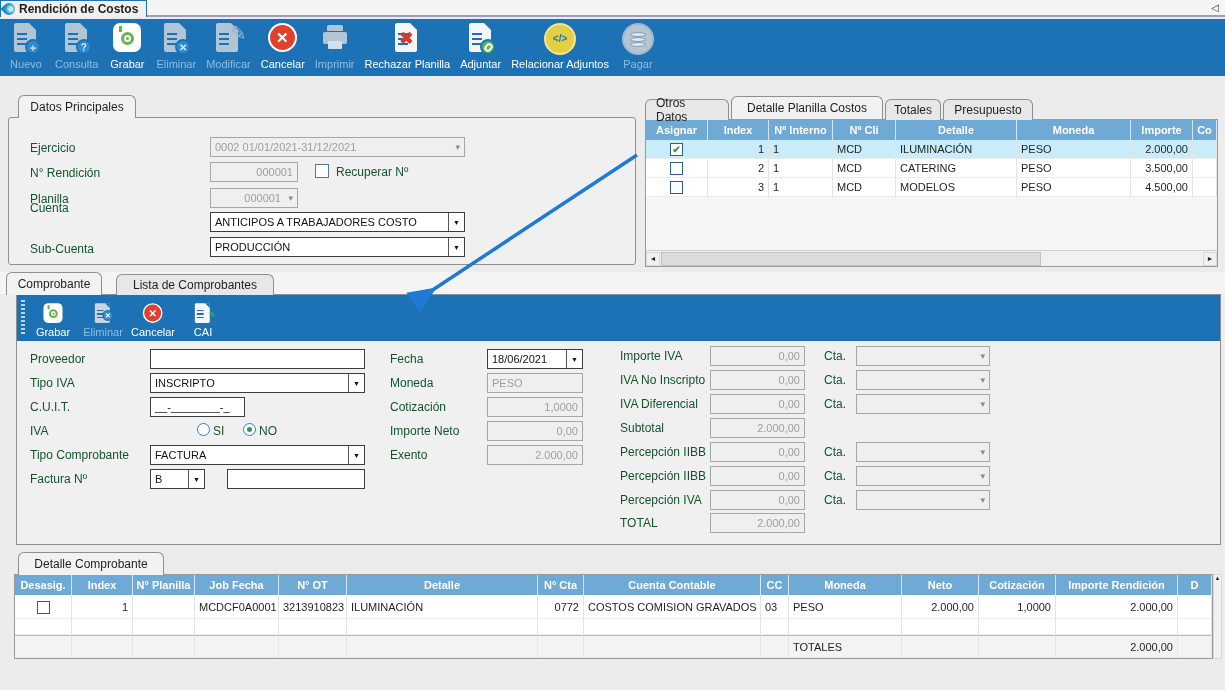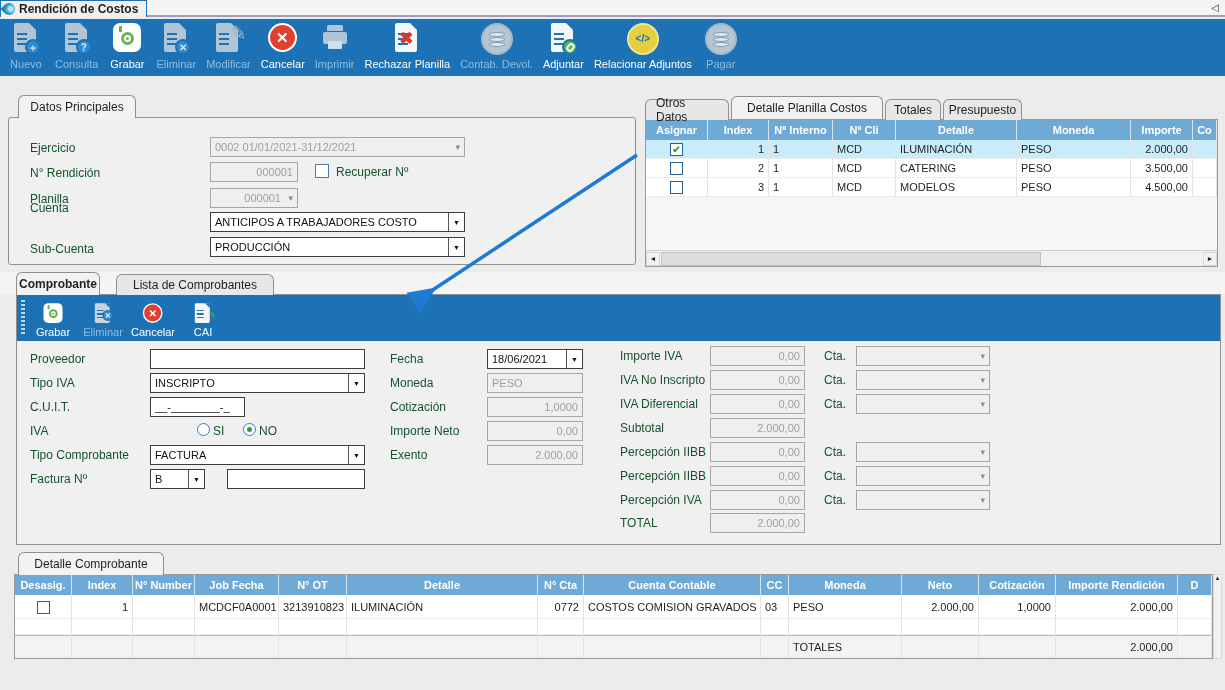--- a/index.html
+++ b/index.html
@@ -175,55 +175,45 @@
     </div>
     <div class="tbtn">
       <span class="ic">
           <span class="doc white">
             <span class="lines"></span>
           </span>
           <span class="bigx">✖</span>
         </span>
       <span class="tlabel">Rechazar Planilla</span>
     </div>
+    <div class="tbtn">
+      <span class="ic">
+          <span class="doc white">
+            <span class="lines"></span>
+          </span>
+          <span class="badge green">
+            <span class="clip"></span>
+          </span>
+        </span>
+      <span class="tlabel">Adjuntar</span>
+    </div>
+    <div class="tbtn">
+      <span class="ic">
+          <span class="bigcirc">&lt;/&gt;</span>
+        </span>
+      <span class="tlabel">Relacionar Adjuntos</span>
+    </div>
     <div class="tbtn dis">
       <span class="ic">
           <span class="bigcirc gray">
             <span class="coin" style="top:7px;"></span>
             <span class="coin" style="top:12px;"></span>
             <span class="coin" style="top:17px;"></span>
           </span>
         </span>
-      <span class="tlabel">Contab. Devol.</span>
-    </div>
-    <div class="tbtn">
-      <span class="ic">
-          <span class="doc white">
-            <span class="lines"></span>
-          </span>
-          <span class="badge green">
-            <span class="clip"></span>
-          </span>
-        </span>
-      <span class="tlabel">Adjuntar</span>
-    </div>
-    <div class="tbtn">
-      <span class="ic">
-          <span class="bigcirc">&lt;/&gt;</span>
-        </span>
-      <span class="tlabel">Relacionar Adjuntos</span>
-    </div>
-    <div class="tbtn dis">
-      <span class="ic">
-          <span class="bigcirc gray">
-            <span class="coin" style="top:7px;"></span>
-            <span class="coin" style="top:12px;"></span>
-            <span class="coin" style="top:17px;"></span>
-          </span>
-        </span>
       <span class="tlabel">Pagar</span>
     </div>
   </div>
 
   <div class="ptab" style="left:18px;top:95px;width:118px;">
     <span>Datos Principales</span>
   </div>
   <div class="panelbox" style="left:8px;top:117px;width:628px;height:148px;"></div>
 
   <span class="lbl" style="left:30px;top:141px;">Ejercicio</span>
@@ -259,21 +249,21 @@
 
   <div class="ptab off" style="left:645px;top:97px;width:84px;">
     <span>Otros Datos</span>
   </div>
   <div class="ptab" style="left:731px;top:96px;width:152px;">
     <span>Detalle Planilla Costos</span>
   </div>
   <div class="ptab off" style="left:885px;top:97px;width:56px;">
     <span>Totales</span>
   </div>
-  <div class="ptab off" style="left:943px;top:97px;width:79px;">
+  <div class="ptab off" style="left:943px;top:97px;width:90px;">
     <span>Presupuesto</span>
   </div>
 
   <div class="grid" style="left:645px;top:119px;width:573px;height:148px;grid-template-columns:62px 61px 64px 63px 121px 114px 62px 1fr;grid-auto-rows:20px 19px 19px 19px;align-content:start;">
     <div class="gh">Asignar</div>
     <div class="gh">Index</div>
     <div class="gh">Nº Interno</div>
     <div class="gh">Nº Cli</div>
     <div class="gh">Detalle</div>
     <div class="gh">Moneda</div>
@@ -322,21 +312,21 @@
   <svg class="annot-arrow" width="1225" height="690">
     <defs>
       <marker id="ah" markerWidth="9" markerHeight="9" refX="6" refY="3.5" orient="auto">
         <path d="M8,0 L0,3.5 L8,7 z" fill="#1e7ad4"></path>
       </marker>
     </defs>
     <line x1="637" y1="155" x2="419" y2="299" stroke="#1e7ad4" stroke-width="3.5" marker-end="url(#ah)"></line>
   </svg>
 
   <div style="position:absolute;left:0;top:272px;width:1225px;height:22px;background:#f4f4f4;"></div>
-  <div class="ptab" style="left:16px;top:272px;width:84px;font-weight:bold;">
+  <div class="ptab" style="left:6px;top:272px;width:96px;">
     <span>Comprobante</span>
   </div>
   <div class="ptab off" style="left:116px;top:272px;width:158px;">
     <span>Lista de Comprobantes</span>
   </div>
   <div class="panelbox" style="left:16px;top:294px;width:1205px;height:251px;border-radius:0;"></div>
 
   <div class="subbar" style="left:17px;top:295px;width:1203px;height:46px;">
     <span class="grip"></span>
     <div class="sbtn">
@@ -499,21 +489,21 @@
   <div class="fld dis num" style="left:710px;top:513px;width:95px;">
       <span>2.000,00</span>
     </div>
 
   <div class="ptab" style="left:18px;top:552px;width:146px;">
     <span>Detalle Comprobante</span>
   </div>
   <div class="grid" style="left:14px;top:574px;width:1199px;height:85px;grid-template-columns:57px 61px 62px 84px 68px 191px 46px 177px 28px 113px 77px 77px 122px 1fr;grid-auto-rows:21px 23px 16px 23px;align-content:start;">
     <div class="gh">Desasig.</div>
     <div class="gh">Index</div>
-    <div class="gh">N° Number</div>
+    <div class="gh">N° Planilla</div>
     <div class="gh">Job Fecha</div>
     <div class="gh">N° OT</div>
     <div class="gh">Detalle</div>
     <div class="gh">N° Cta</div>
     <div class="gh">Cuenta Contable</div>
     <div class="gh">CC</div>
     <div class="gh">Moneda</div>
     <div class="gh">Neto</div>
     <div class="gh">Cotización</div>
     <div class="gh">Importe Rendición</div>

